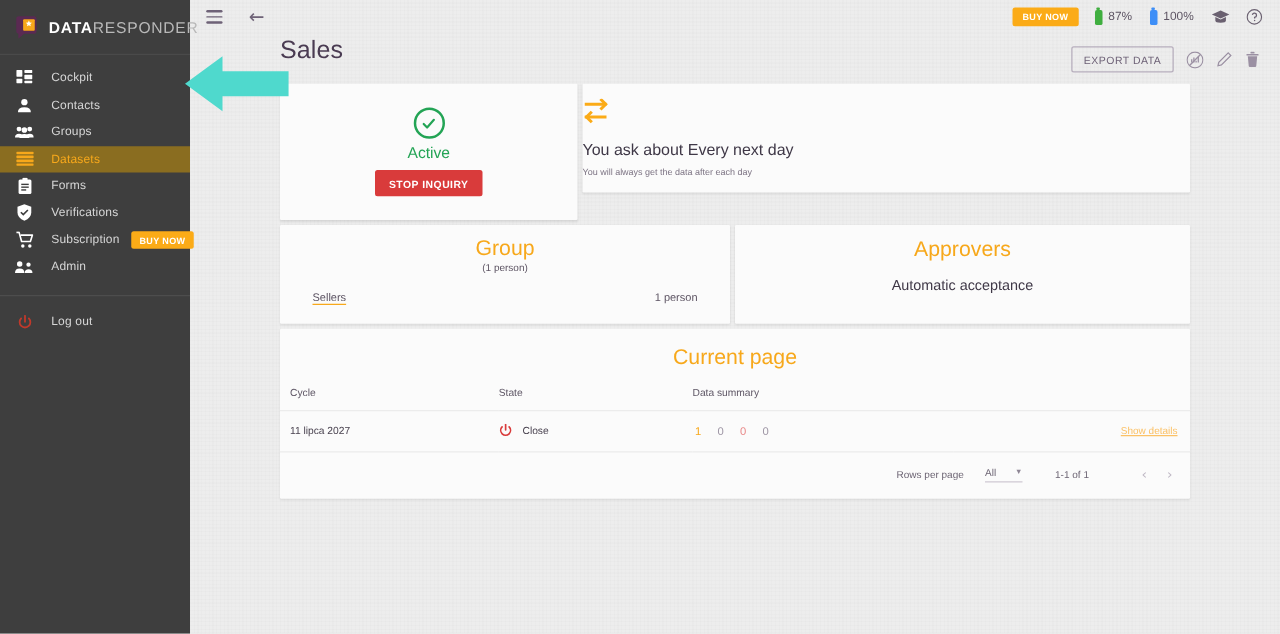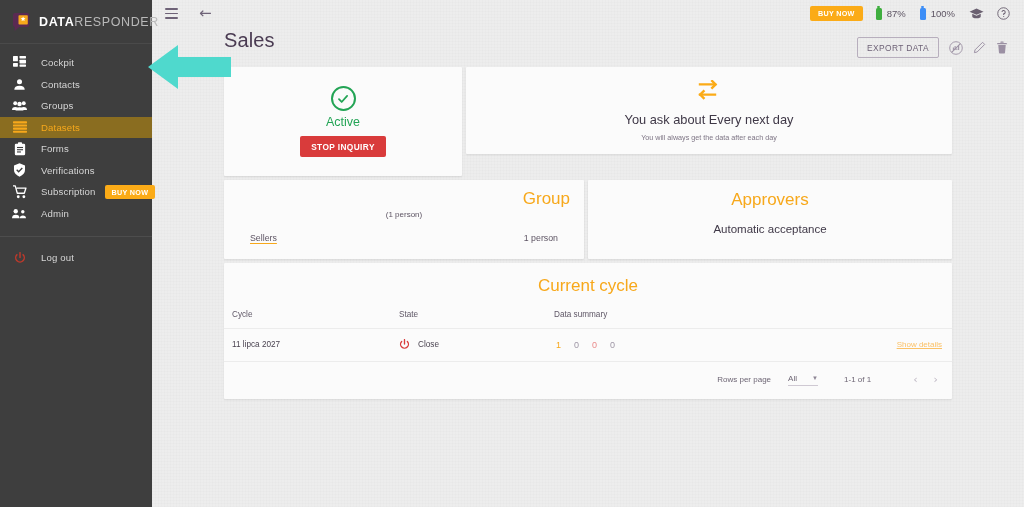--- a/index.html
+++ b/index.html
@@ -288,42 +288,42 @@
   .form-name {
     font-size: 12.8px;
     color: #3f3847;
   }
 
   
   .card-sched {
     flex: 1;
     height: 87px;
     display: flex; flex-direction: column;
-    align-items: center; justify-content: center;
+    align-items: flex-start; justify-content: center;
   }
   .sched-icon { margin-bottom: 8px; }
   .sched-title {
     font-size: 12.8px;
     color: #3f3847;
     margin-bottom: 6px;
   }
   .sched-sub {
     font-size: 7.2px;
     color: #7d7484;
   }
 
   
   .card-group {
     flex: 0 0 360px;
     height: 79px;
     padding: 10px 14px 0 14px;
     display: flex; flex-direction: column;
   }
   .group-title {
-    text-align: right;
+    text-align: center;
     color: #f7a81b;
     font-size: 17px;
     line-height: 1.05;
   }
   .group-count {
     text-align: center;
     font-size: 8px;
     color: #5d5463;
     margin-top: 2px;
   }
@@ -706,21 +706,21 @@
 
         <section class="card card-approvers">
           <div class="approvers-title">Approvers</div>
           <div class="approvers-sub">Automatic acceptance</div>
         </section>
 
       </div>
 
       <div class="row">
         <section class="card card-cycle">
-          <div class="cycle-title">Current cycle</div>
+          <div class="cycle-title">Current page</div>
 
           <table class="cycle">
             <thead>
               <tr>
                 <th class="col-cycle">Cycle</th>
                 <th class="col-state">State</th>
                 <th class="col-summary">Data summary</th>
                 <th class="col-action"></th>
               </tr>
             </thead>

